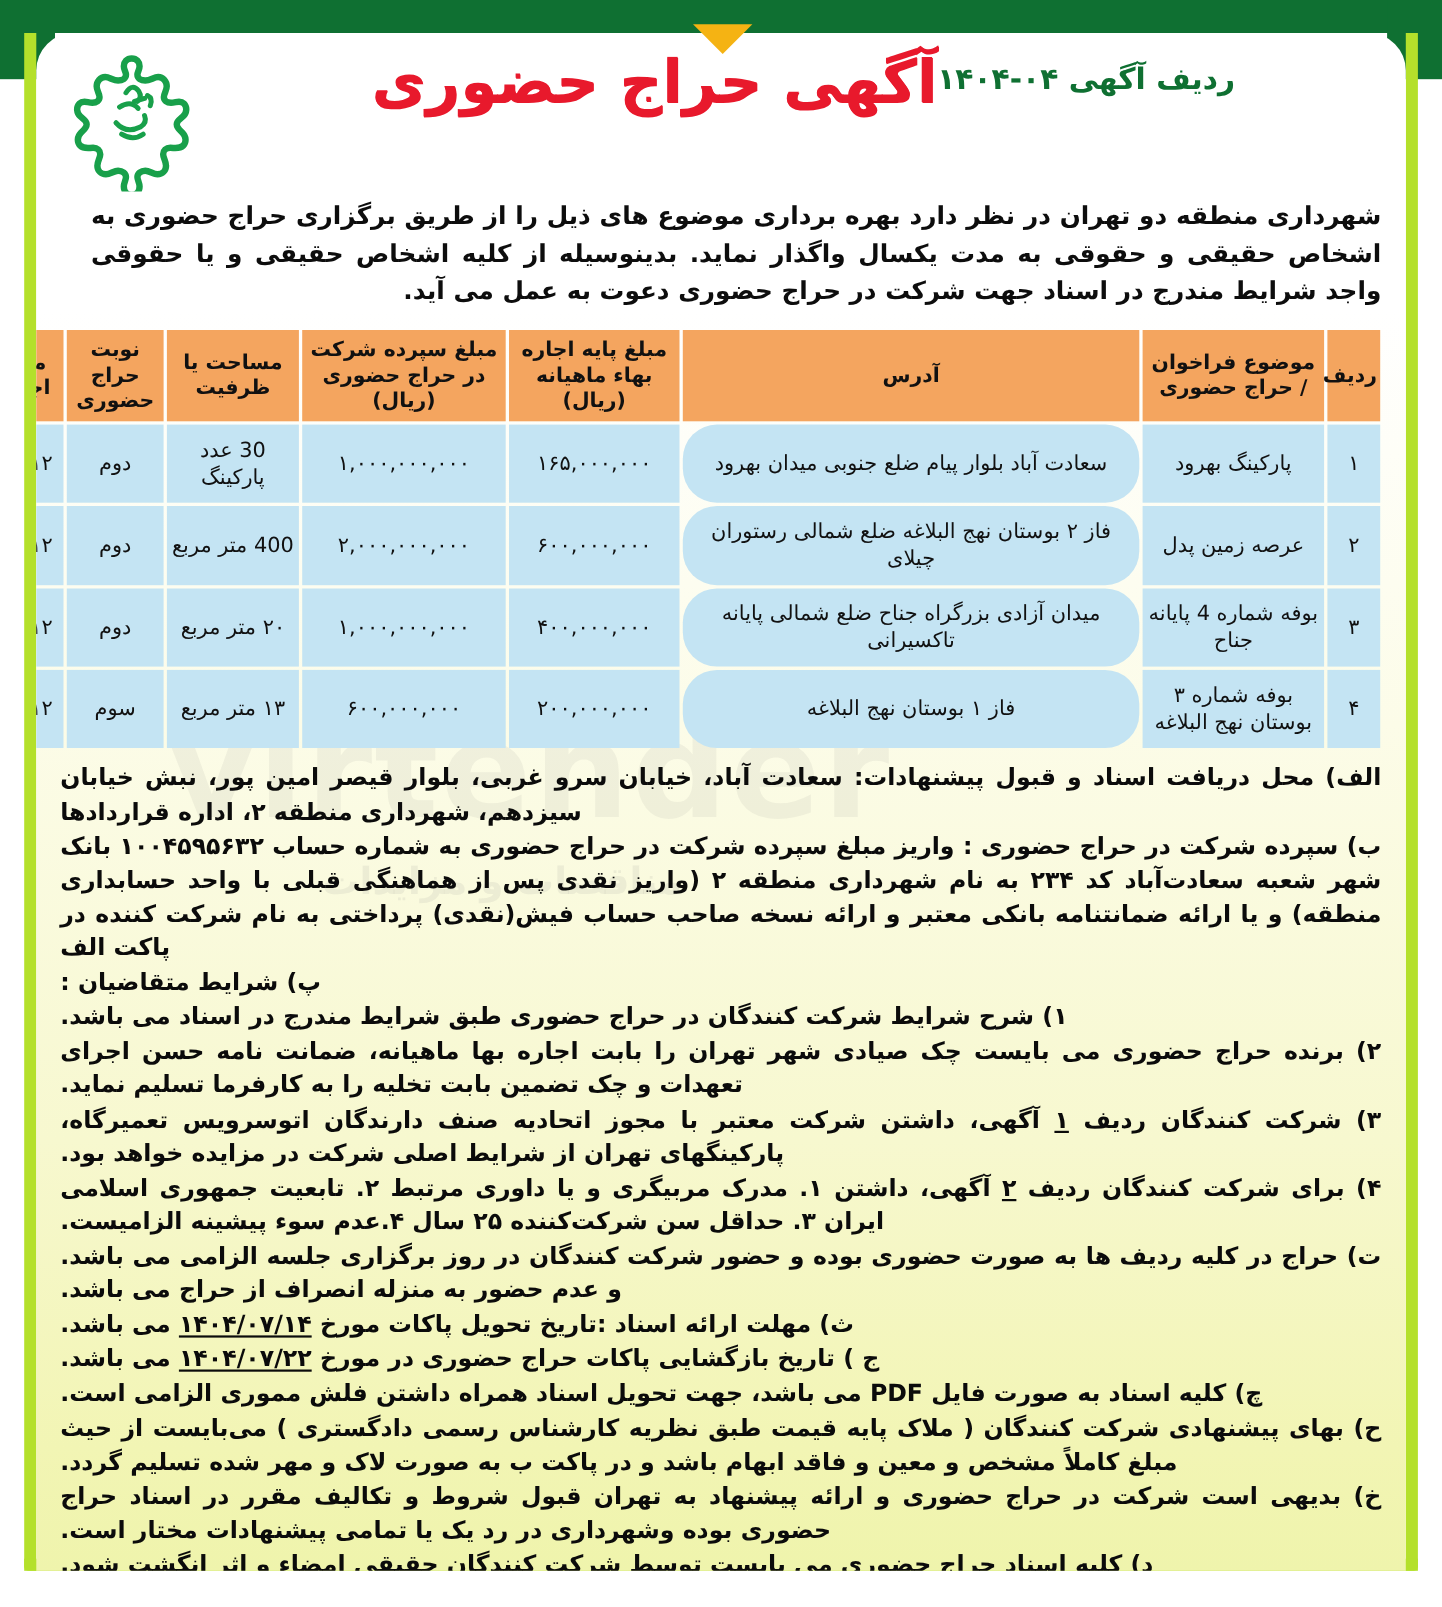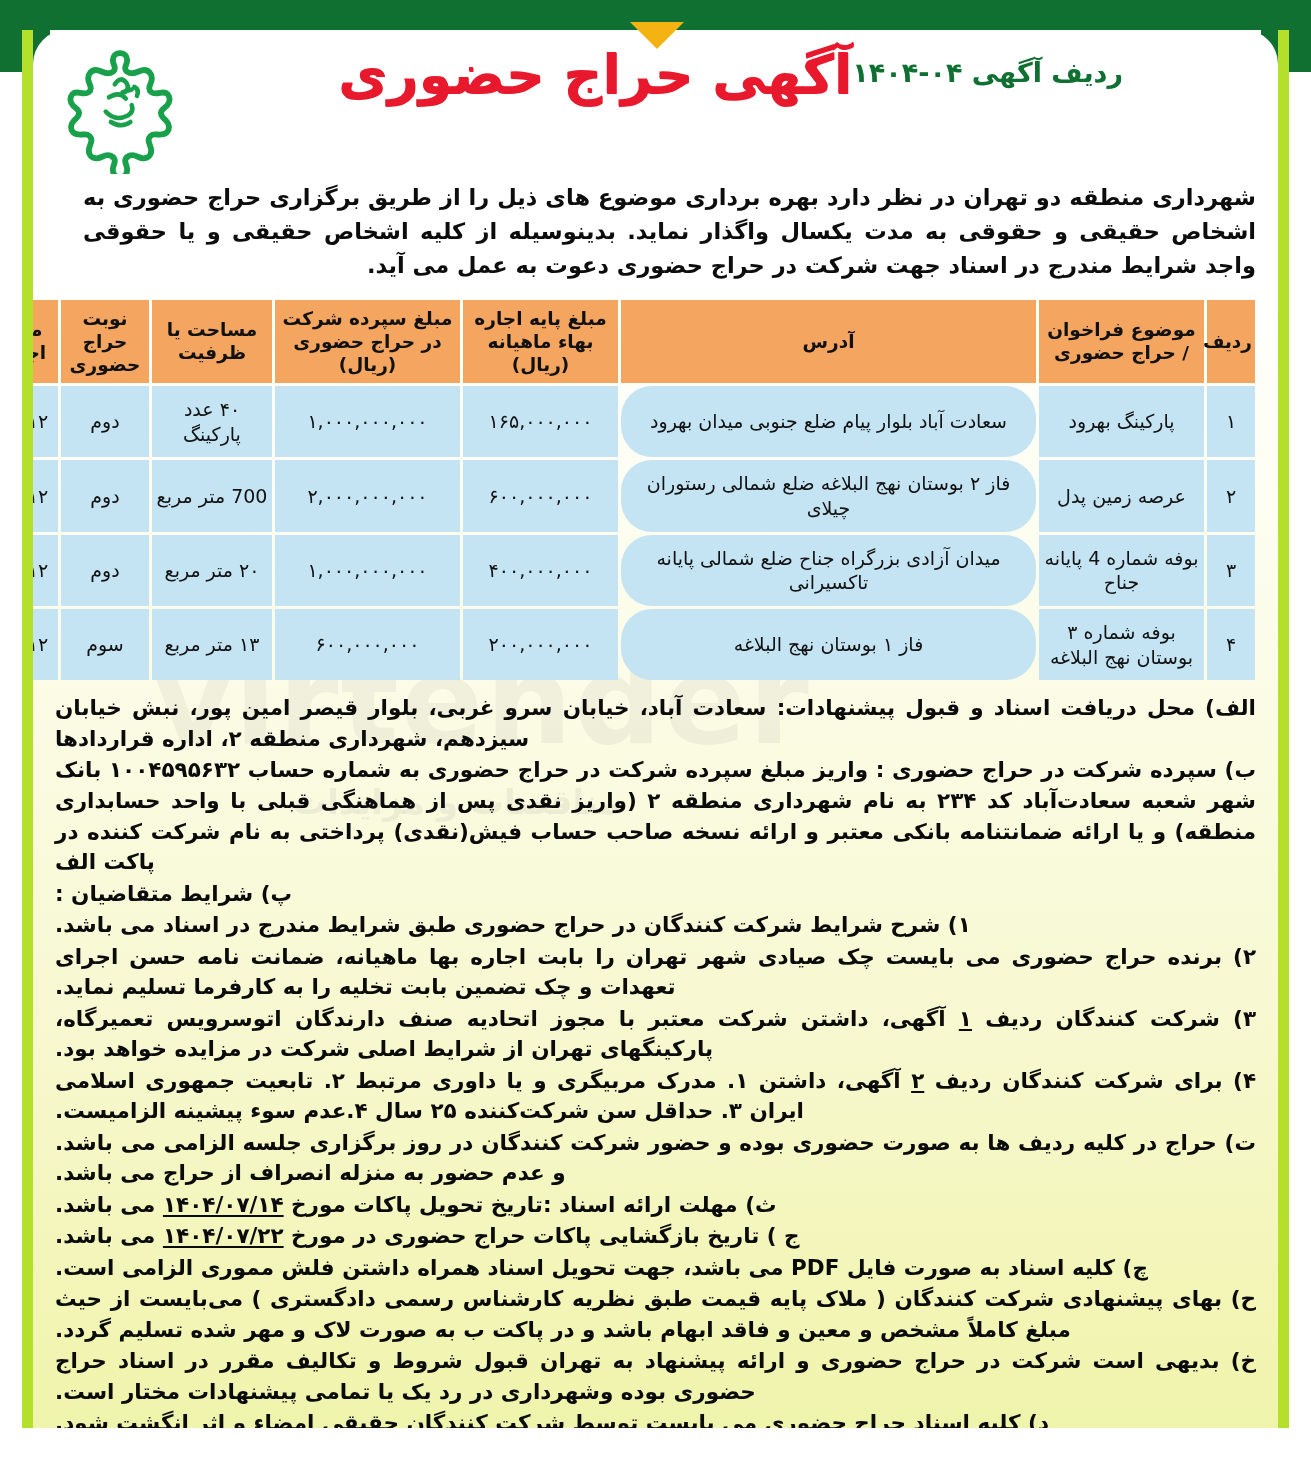--- a/index.html
+++ b/index.html
@@ -325,31 +325,31 @@
             <th>مدت اجاره</th>
           </tr>
         </thead>
         <tbody>
           <tr>
             <td>۱</td>
             <td>پارکینگ بهرود</td>
             <td class="addr">سعادت آباد بلوار پیام ضلع جنوبی میدان بهرود</td>
             <td>۱۶۵,۰۰۰,۰۰۰</td>
             <td>۱,۰۰۰,۰۰۰,۰۰۰</td>
-            <td>۴۰ عدد پارکینگ</td>
+            <td>30 عدد پارکینگ</td>
             <td>دوم</td>
             <td>۱۲ ماه</td>
           </tr>
           <tr>
             <td>۲</td>
             <td>عرصه زمین پدل</td>
             <td class="addr">فاز ۲ بوستان نهج البلاغه ضلع شمالی رستوران چیلای</td>
             <td>۶۰۰,۰۰۰,۰۰۰</td>
             <td>۲,۰۰۰,۰۰۰,۰۰۰</td>
-            <td>700 متر مربع</td>
+            <td>400 متر مربع</td>
             <td>دوم</td>
             <td>۱۲ ماه</td>
           </tr>
           <tr>
             <td>۳</td>
             <td>بوفه شماره 4 پایانه جناح</td>
             <td class="addr">میدان آزادی بزرگراه جناح ضلع شمالی پایانه تاکسیرانی</td>
             <td>۴۰۰,۰۰۰,۰۰۰</td>
             <td>۱,۰۰۰,۰۰۰,۰۰۰</td>
             <td>۲۰ متر مربع</td>

